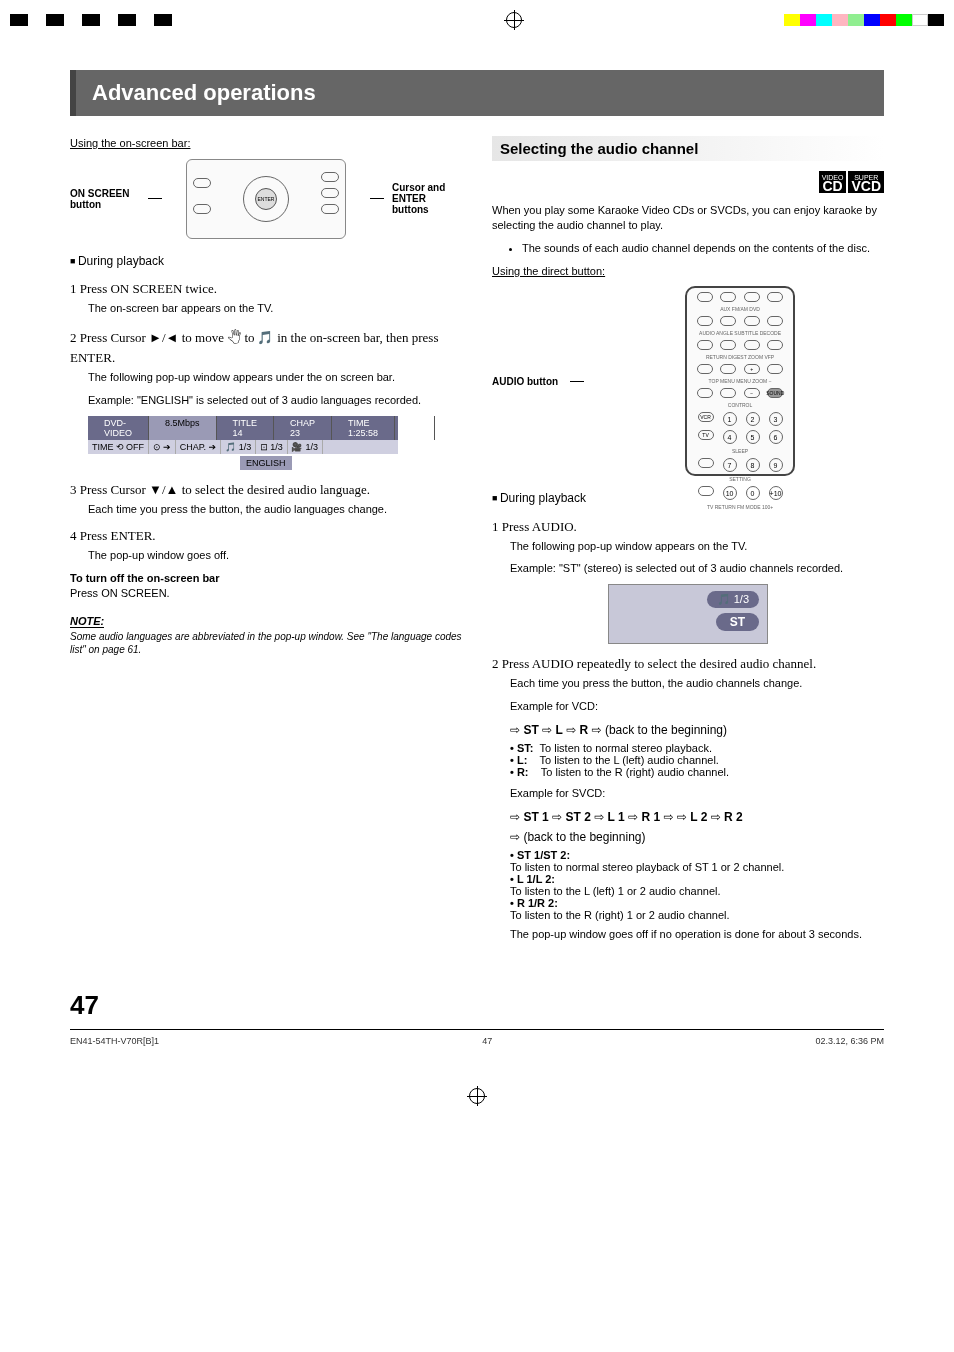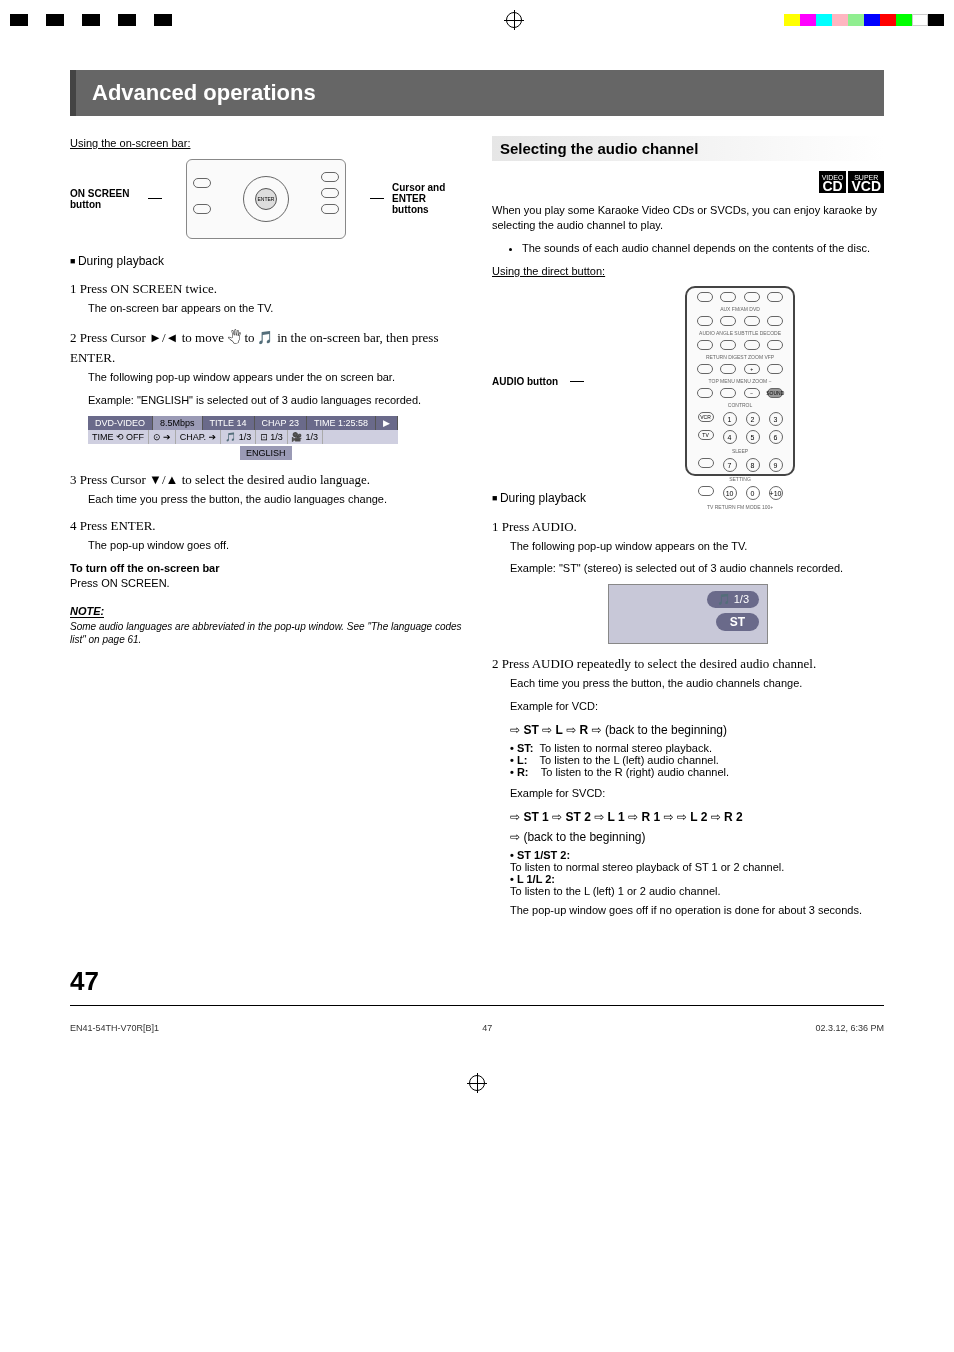--- a/index.html
+++ b/index.html
@@ -61,36 +61,36 @@
   .indent { margin-left: 18px; }
   .bullet-list { list-style: disc; margin-left: 30px; margin-bottom:8px; }
   .bullet-list li { margin-bottom:2px; line-height:1.35;}
   .tight-list { list-style: none; margin-left:18px; }
   .tight-list li::before{ content:"• "; font-weight:bold;}
   .note-head { font-weight:bold; font-style:italic; border-bottom:1px solid #000; display:inline-block; margin-top:6px; margin-bottom:2px; font-size:11px;}
   .note-body { font-style: italic; font-size:10px; line-height:1.3;}
 
   
   .osd { font-size:9px; color:#fff; background:#6a6a8a; display:flex; width:310px; margin:4px 0 0 18px;}
-  .osd span{padding:2px 7px; border-right:1px solid #555;}
+  .osd span{padding:2px 16px; border-right:1px solid #555;}
   .osd .lite{background:#9a9ab5;color:#000;}
   .osd2 { font-size:9px; color:#000; background:#cfcfe0; display:flex; width:310px; margin:0 0 0 18px;}
   .osd2 span{padding:2px 4px; border-right:1px solid #aaa;}
   .lang-tag { display:inline-block;background:#9a9ab5;color:#000;font-size:9px;padding:2px 6px;margin:2px 0 0 170px;}
 
   
   .popup { width:160px; margin:6px auto; border:1px solid #888; background:#c8c8d8; position:relative; height:60px;}
   .popup .pill{ position:absolute; right:8px; top:6px; background:#6a6a8a; color:#fff; font-size:11px; padding:2px 10px; border-radius:10px;}
   .popup .pill2{ position:absolute; right:8px; top:28px; background:#6a6a8a; color:#fff; font-size:12px; padding:2px 14px; border-radius:10px; font-weight:bold;}
 
   .arrow-seq { font-size:12px; margin-left:18px; margin-bottom:4px;}
   .arrow-seq b{font-weight:bold;}
 
   .page-number { font-size:26px; font-weight:bold; margin-top:40px;}
-  .footer-line { border-top:0.5px solid #000; margin-top:8px; display:flex; justify-content:space-between; font-size:9px; padding-top:17px; color:#333;}
+  .footer-line { border-top:0.5px solid #000; margin-top:8px; display:flex; justify-content:space-between; font-size:9px; padding-top:6px; color:#333;}
 
   
   .remote { width:110px; height:190px; border:2px solid #444; border-radius:10px; margin:0 auto; position:relative; background:#fafafa;}
   .remote .btnrow{display:flex;justify-content:space-around;margin:4px 6px;}
   .remote .rbtn{width:16px;height:10px;border:1px solid #666;border-radius:6px;font-size:5px;display:flex;align-items:center;justify-content:center;}
   .remote .lbl{font-size:5px;text-align:center;color:#666;}
   .remote .num{width:14px;height:14px;border:1px solid #666;border-radius:50%;font-size:7px;display:flex;align-items:center;justify-content:center;}
   .remote-row{display:flex;gap:12px;align-items:flex-end;justify-content:center;}
 
   .small-remote { width:160px;height:80px;border:1px solid #888;border-radius:6px;margin:0 auto;position:relative;background:#fafafa;}
@@ -316,20 +316,21 @@
         <li><b>L:</b>&nbsp;&nbsp;&nbsp;&nbsp;<span>To listen to the L (left) audio channel.</span></li>
         <li><b>R:</b>&nbsp;&nbsp;&nbsp;&nbsp;<span>To listen to the R (right) audio channel.</span></li>
       </ul>
 
       <p class="indent" style="margin-top:8px">Example for SVCD:</p>
       <p class="arrow-seq">⇨ <b>ST 1</b> ⇨ <b>ST 2</b> ⇨ <b>L 1</b> ⇨ <b>R 1</b> ⇨ ⇨ <b>L 2</b> ⇨ <b>R 2</b></p>
       <p class="arrow-seq">⇨ (back to the beginning)</p>
       <ul class="tight-list">
         <li><b>ST 1/ST 2:</b><br><span>To listen to normal stereo playback of ST 1 or 2 channel.</span></li>
         <li><b>L 1/L 2:</b><br><span>To listen to the L (left) 1 or 2 audio channel.</span></li>
+        <li><b>R 1/R 2:</b><br><span>To listen to the R (right) 1 or 2 audio channel.</span></li>
       </ul>
 
       <p class="indent" style="margin-top:6px">The pop-up window goes off if no operation is done for about 3 seconds.</p>
     </div>
   </div>
 
   <div class="page-number">47</div>
 
   <div class="footer-line">
     <span>EN41-54TH-V70R[B]1</span>

